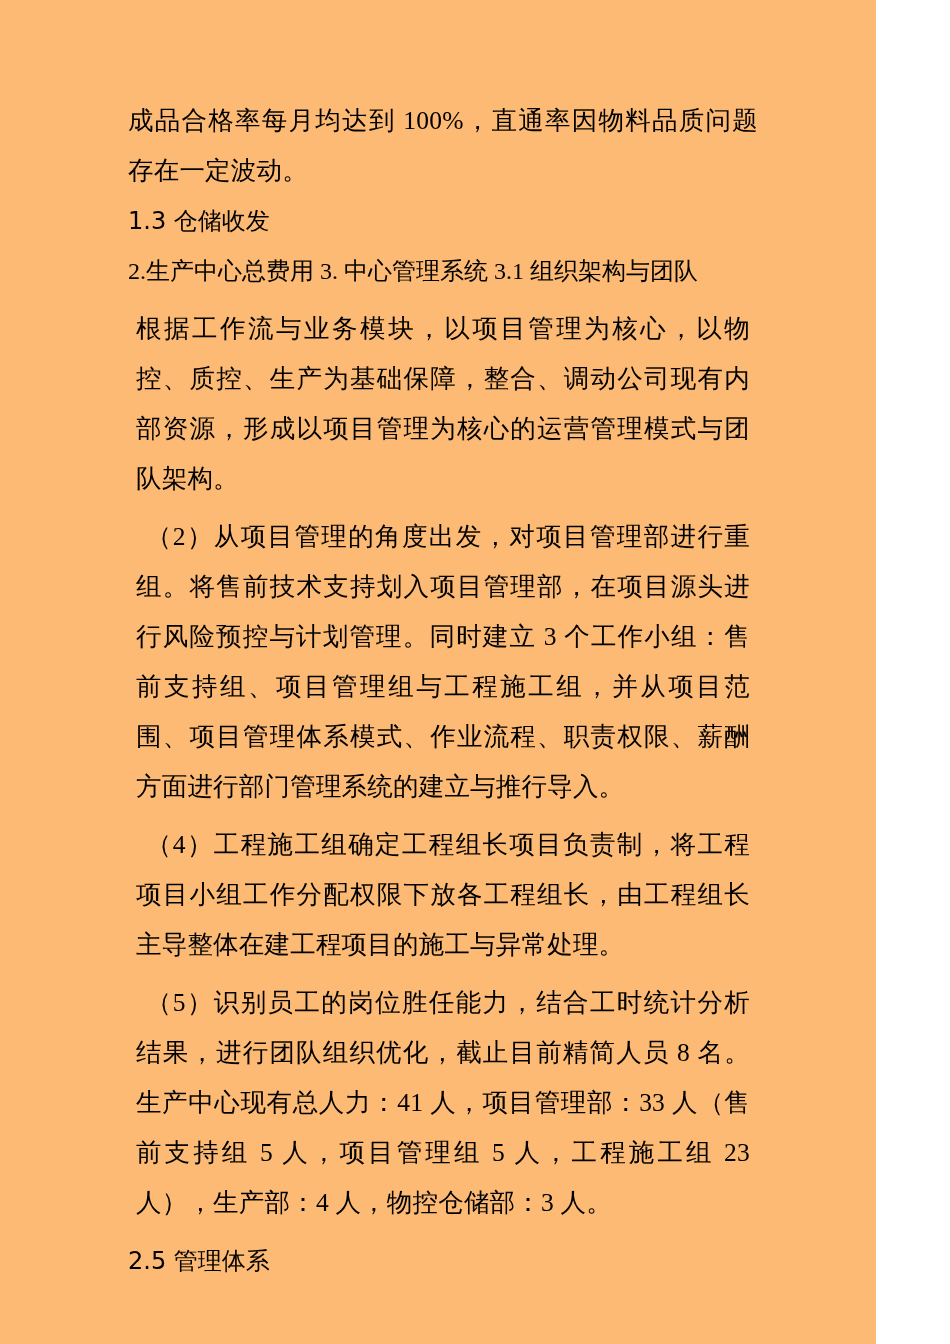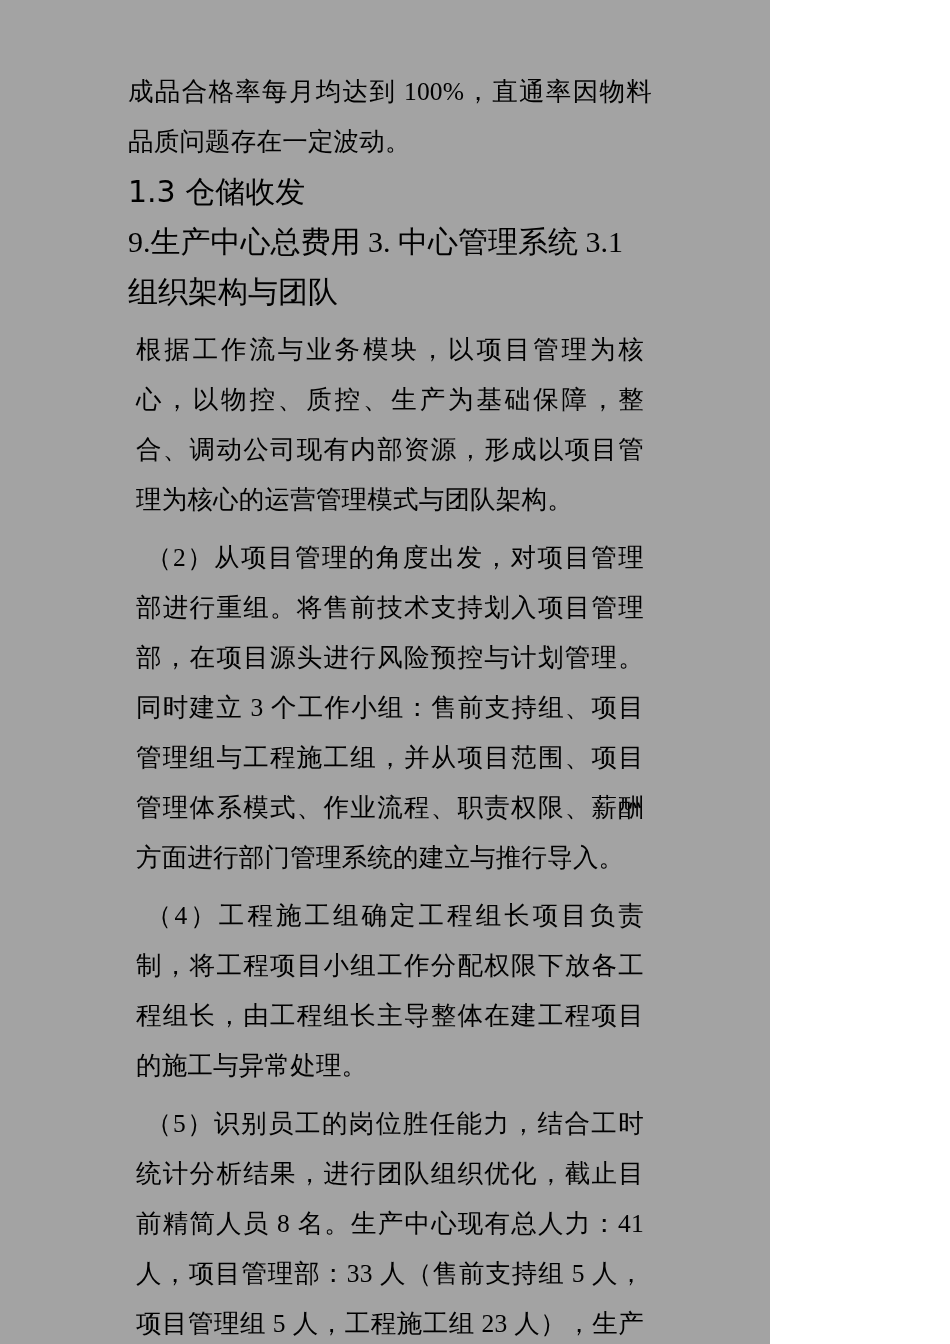--- a/index.html
+++ b/index.html
@@ -9,43 +9,43 @@
   }
   body {
     width: 950px;
     height: 1344px;
     font-family: "Liberation Serif", "DejaVu Serif", serif;
     color: #000000;
     overflow: hidden;
   }
   .page {
     position: relative;
-    width: 770px;
+    width: 876px;
     height: 1344px;
-    background: #a3a3a3;
+    background: #fdba74;
     box-sizing: border-box;
-    padding: 67px 118px 40px 128px;
+    padding: 96px 118px 40px 128px;
   }
   .doc-body {
     font-size: 25.5px;
     line-height: 50px;
   }
   .para {
     margin: 8px;
     text-align: justify;
     text-justify: inter-ideograph;
     letter-spacing: 0.2px;
   }
   .indent-head {
     text-indent: 10px;
   }
   .heading {
     margin: 0;
     font-weight: normal;
-    font-size: 30px;
+    font-size: 24px;
     line-height: 50px;
     font-family: "DejaVu Sans", "Liberation Sans", sans-serif;
   }
   .heading-serif {
     font-family: "Liberation Serif", "DejaVu Serif", serif;
   }
   .line-plain {
     margin: 0;
     line-height: 50px;
   }
@@ -53,21 +53,21 @@
 </head>
 <body>
 
 <div class="page">
   <div class="doc-body">
 
     <p class="para line-plain">成品合格率每月均达到 100%，直通率因物料品质问题存在一定波动。</p>
 
     <p class="heading">1.3 仓储收发</p>
 
-    <p class="heading heading-serif"> 9.生产中心总费用 3. 中心管理系统    3.1 组织架构与团队</p>
+    <p class="heading heading-serif"> 2.生产中心总费用 3. 中心管理系统    3.1 组织架构与团队</p>
 
     <p class="para">根据工作流与业务模块，以项目管理为核心，以物控、质控、生产为基础保障，整合、调动公司现有内部资源，形成以项目管理为核心的运营管理模式与团队架构。</p>
 
     <p class="para indent-head">（2）从项目管理的角度出发，对项目管理部进行重组。将售前技术支持划入项目管理部，在项目源头进行风险预控与计划管理。同时建立 3 个工作小组：售前支持组、项目管理组与工程施工组，并从项目范围、项目管理体系模式、作业流程、职责权限、薪酬方面进行部门管理系统的建立与推行导入。</p>
 
 
     <p class="para indent-head">（4）工程施工组确定工程组长项目负责制，将工程项目小组工作分配权限下放各工程组长，由工程组长主导整体在建工程项目的施工与异常处理。</p>
 
     <p class="para indent-head">（5）识别员工的岗位胜任能力，结合工时统计分析结果，进行团队组织优化，截止目前精简人员 8 名。生产中心现有总人力：41 人，项目管理部：33 人（售前支持组 5 人，项目管理组 5 人，工程施工组 23 人），生产部：4 人，物控仓储部：3 人。</p>
 

